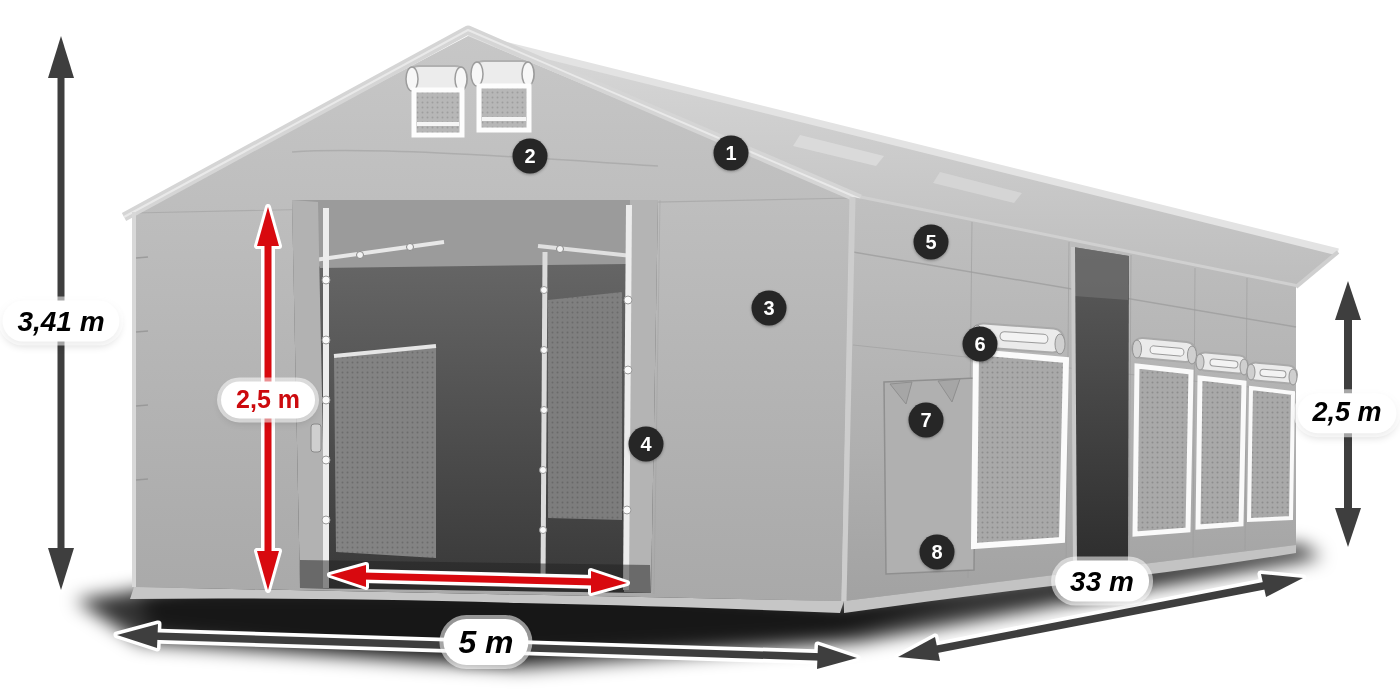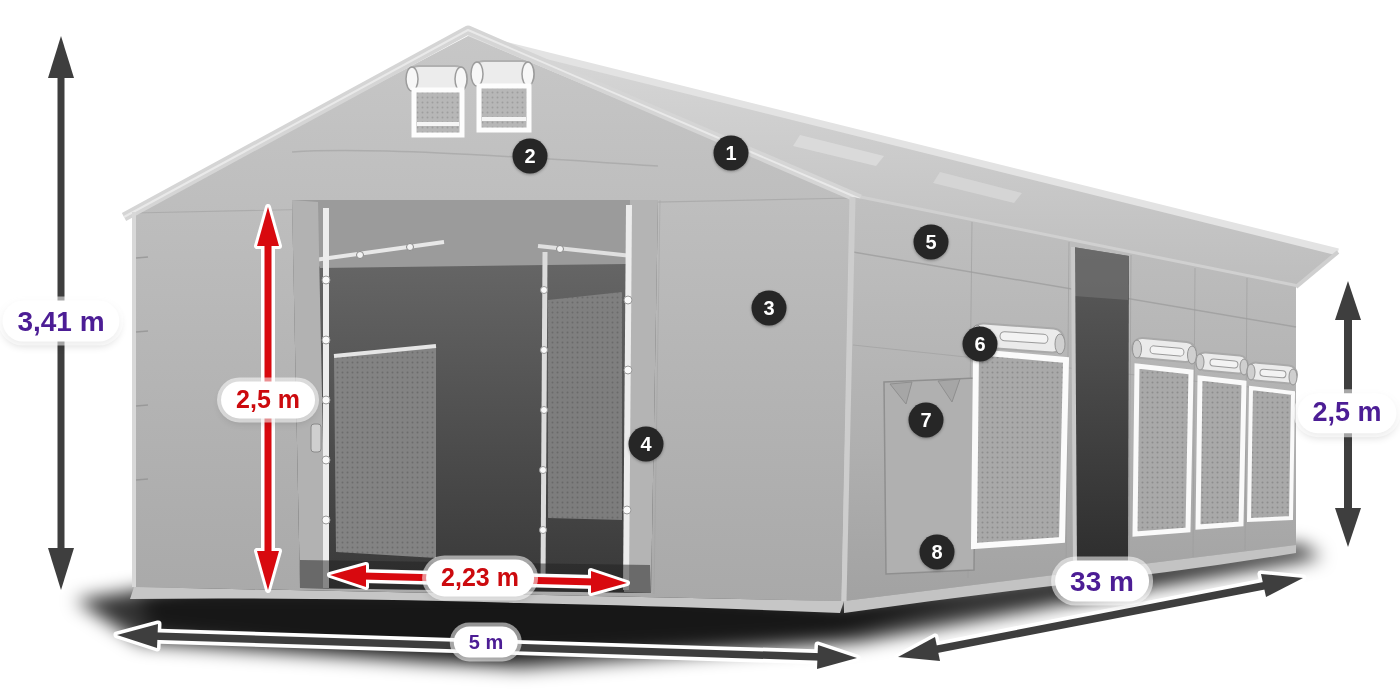--- a/index.html
+++ b/index.html
@@ -8,21 +8,21 @@
     background:#ffffff;font-family:"Liberation Sans",sans-serif;
   }
   .stage svg{position:absolute;left:0;top:0;}
   .pill{
     position:absolute;transform:translate(-50%,-50%);
     background:#ffffff;border-radius:24px;padding:3px 15px;
     font-weight:bold;white-space:nowrap;line-height:1.25;
     box-shadow:0 0 0 4px rgba(255,255,255,.55),0 4px 9px rgba(0,0,0,.16);
     font-family:"Liberation Sans",sans-serif;
   }
-  .pill.dark{color:#4c1d95;}
+  .pill.dark{color:#000000;font-style:italic;}
   .pill.red{color:#cc0a0e;}
   .badge{
     position:absolute;transform:translate(-50%,-50%);
     width:35px;height:35px;border-radius:50%;
     background:#262626;color:#ffffff;
     display:flex;align-items:center;justify-content:center;
     font-size:20px;font-weight:bold;
     box-shadow:0 1px 3px rgba(0,0,0,.35);
     font-family:"Liberation Sans",sans-serif;
   }
@@ -275,22 +275,21 @@
       <polygon points="1348,547 1335,508 1361,508" fill="#ffffff" stroke-width="7"></polygon>
     </g>
     <line x1="1348" y1="316" x2="1348" y2="512" stroke="#3e3e3e" stroke-width="8"></line>
     <polygon points="1348,281 1335,320 1361,320" fill="#3e3e3e"></polygon>
     <polygon points="1348,547 1335,508 1361,508" fill="#3e3e3e"></polygon>
   </g>
 </svg>
 
   <div class="pill dark" style="left:61px;top:321px;font-size:28px;">3,41 m</div>
   <div class="pill red" style="left:268px;top:400px;font-size:25px;">2,5 m</div>
-  <div class="pill red" style="left:480px;top:578px;font-size:25px;">2,23 m</div>
-  <div class="pill dark" style="left:486px;top:642px;font-size:20px;">5 m</div>
+  <div class="pill dark" style="left:486px;top:642px;font-size:32px;">5 m</div>
   <div class="pill dark" style="left:1102px;top:581px;font-size:28px;">33 m</div>
   <div class="pill dark" style="left:1347px;top:413px;font-size:27px;">2,5 m</div>
 
   <div class="badge" style="left:731px;top:153px;">1</div>
   <div class="badge" style="left:530px;top:156px;">2</div>
   <div class="badge" style="left:769px;top:308px;">3</div>
   <div class="badge" style="left:646px;top:444px;">4</div>
   <div class="badge" style="left:931px;top:242px;">5</div>
   <div class="badge" style="left:980px;top:344px;">6</div>
   <div class="badge" style="left:926px;top:420px;">7</div>

